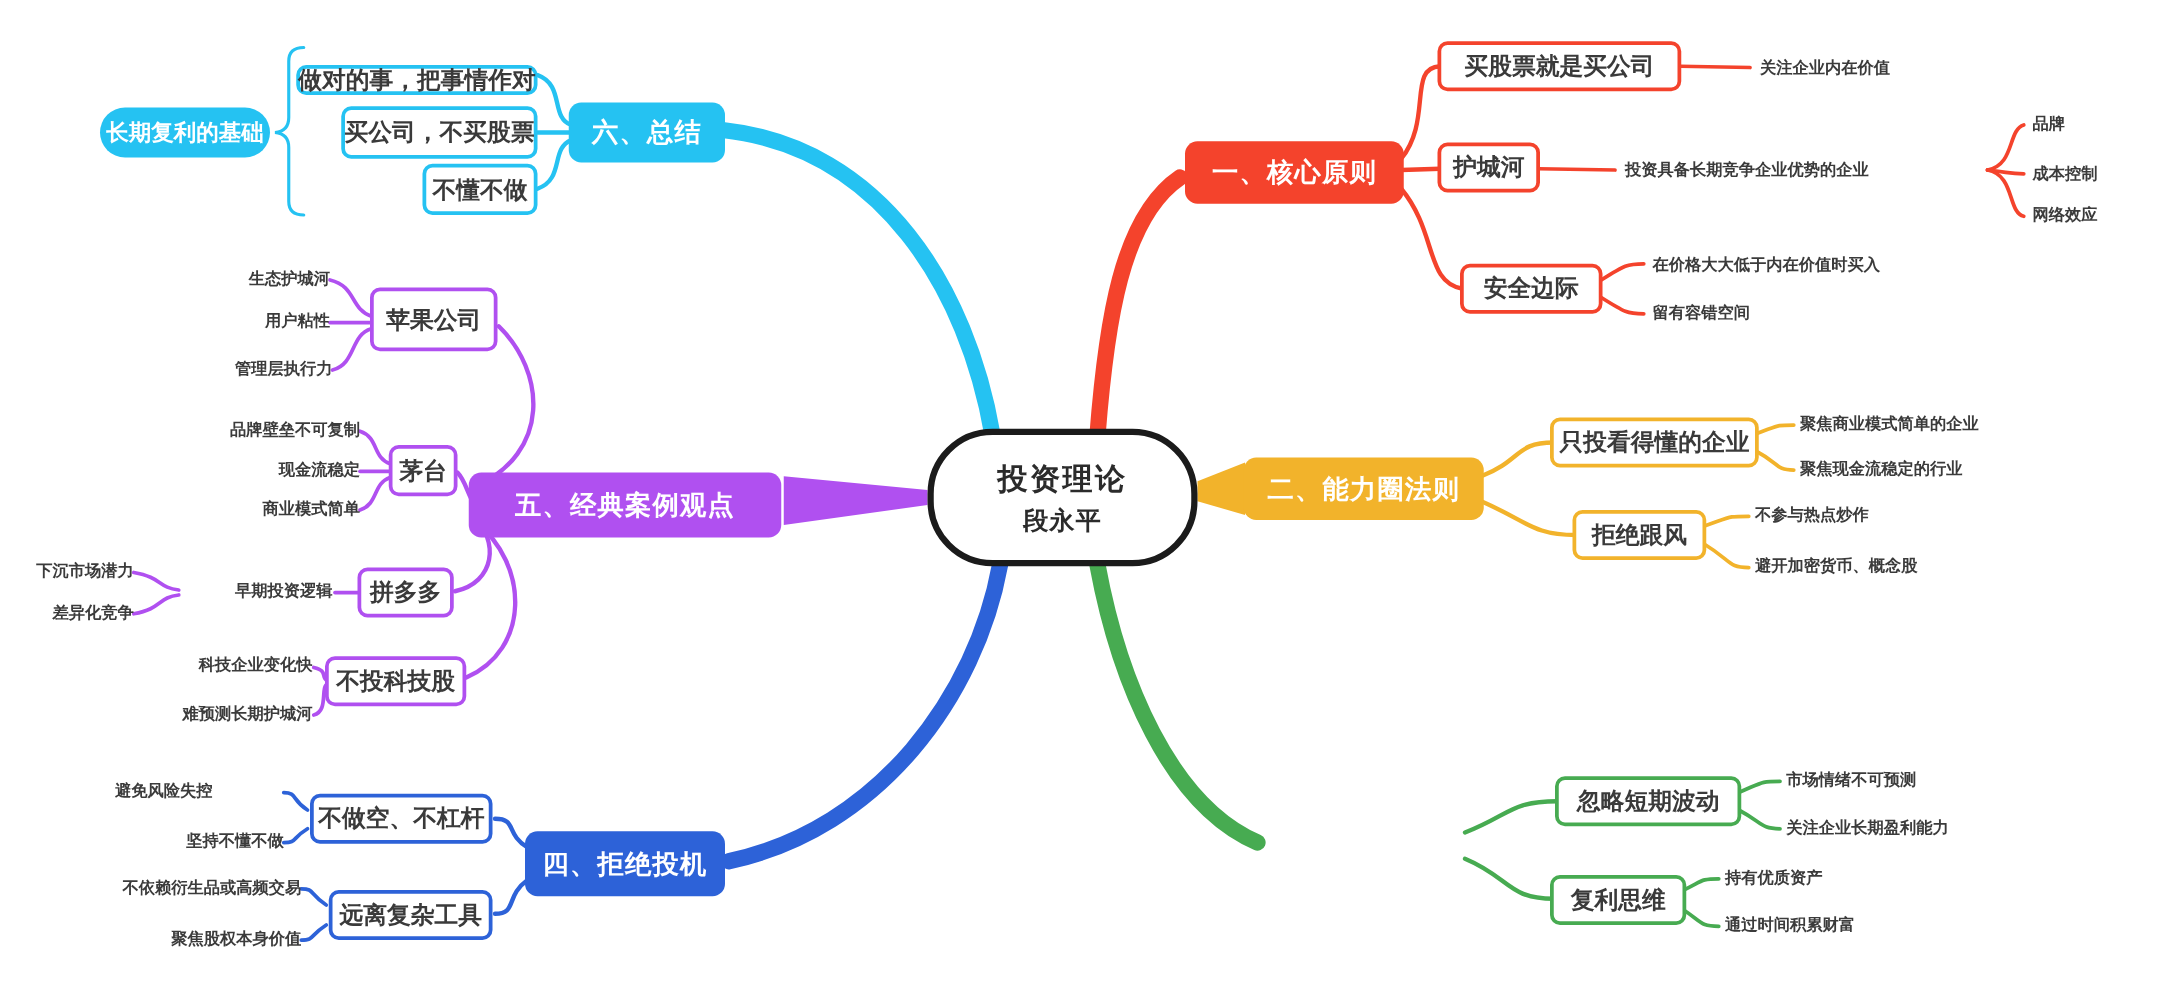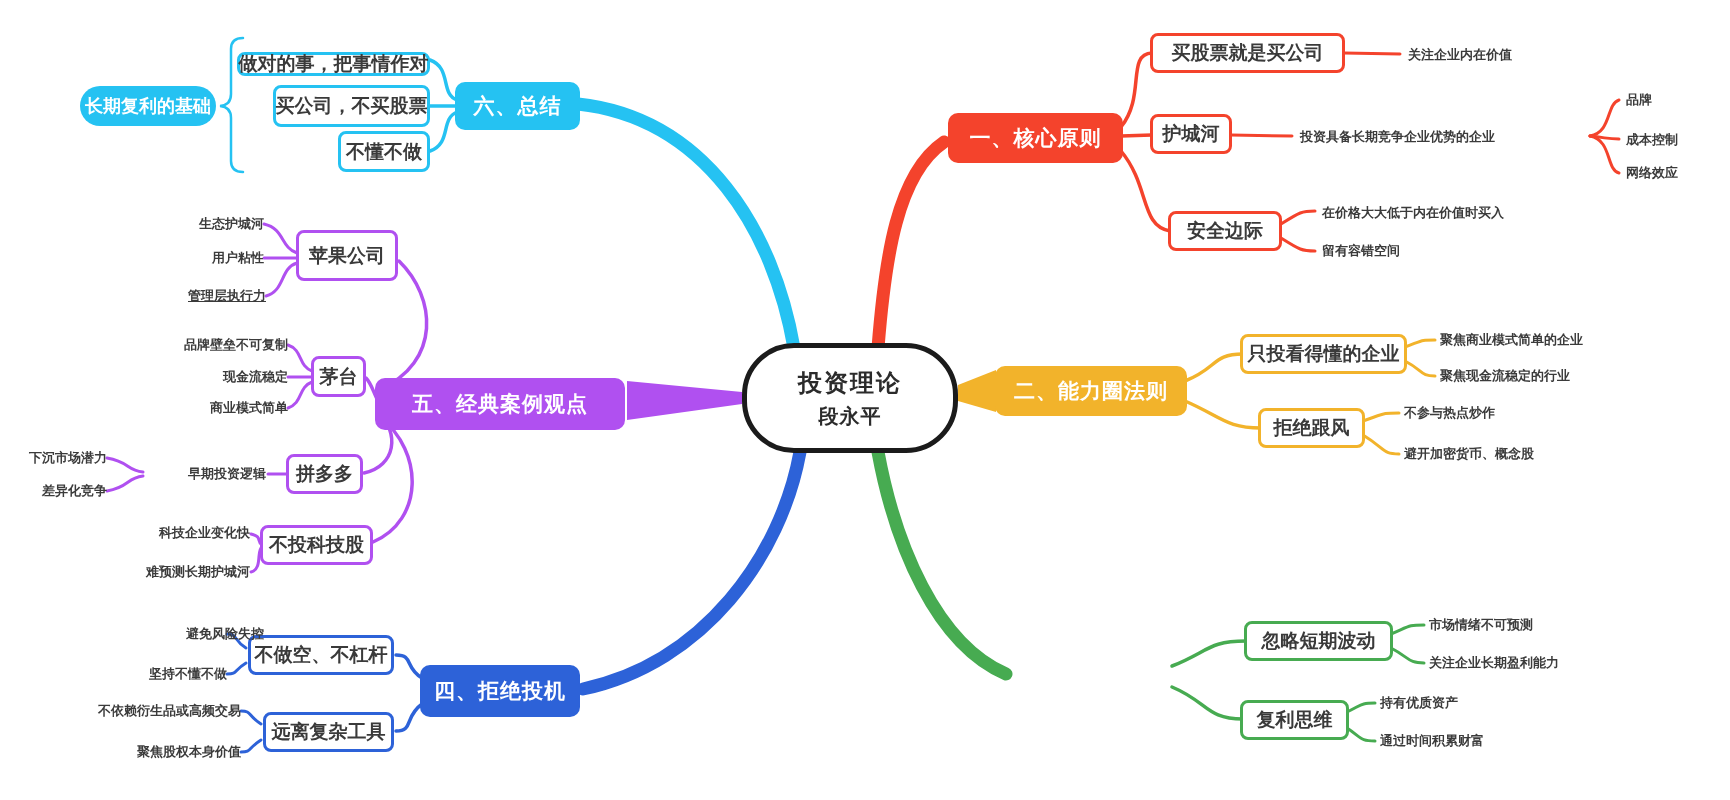--- a/index.html
+++ b/index.html
@@ -129,29 +129,29 @@
 
   <div class="node child-box" style="left: 1244px; top: 621px; width: 149px; height: 40px; border-color: rgb(71, 171, 81);">忽略短期波动</div>
   <div class="node child-box" style="left: 1240px; top: 700px; width: 109px; height: 40px; border-color: rgb(71, 171, 81);">复利思维</div>
   <div class="leaf" style="left:1429px;top:614px;">市场情绪不可预测</div>
   <div class="leaf" style="left:1429px;top:652px;">关注企业长期盈利能力</div>
   <div class="leaf" style="left:1380px;top:692px;">持有优质资产</div>
   <div class="leaf" style="left:1380px;top:730px;">通过时间积累财富</div>
 
   <div class="node child-box" style="left: 248px; top: 635px; width: 146px; height: 40px; border-color: rgb(45, 98, 216);">不做空、不杠杆</div>
   <div class="node child-box" style="left: 263px; top: 712px; width: 131px; height: 40px; border-color: rgb(45, 98, 216);">远离复杂工具</div>
-  <div class="leaf" style="right:1466px;top:623px;">避免风险失控</div>
+  <div class="leaf" style="right:1560px;top:623px;">避免风险失控</div>
   <div class="leaf" style="right:1503px;top:663px;">坚持不懂不做</div>
   <div class="leaf" style="right:1489px;top:700px;">不依赖衍生品或高频交易</div>
   <div class="leaf" style="right:1489px;top:741px;">聚焦股权本身价值</div>
 
   <div class="node child-box" style="left: 296px; top: 230px; width: 102px; height: 51px; border-color: rgb(176, 80, 240);">苹果公司</div>
   <div class="leaf" style="right:1466px;top:213px;">生态护城河</div>
   <div class="leaf" style="right:1466px;top:247px;">用户粘性</div>
-  <div class="leaf" style="right:1464px;top:285px;text-decoration:underline;">管理层执行力</div>
+  <div class="leaf" style="right:1464px;top:285px;">管理层执行力</div>
   <div class="node child-box" style="left: 311px; top: 356px; width: 55px; height: 41px; border-color: rgb(176, 80, 240);">茅台</div>
   <div class="leaf" style="right:1442px;top:334px;">品牌壁垒不可复制</div>
   <div class="leaf" style="right:1442px;top:366px;">现金流稳定</div>
   <div class="leaf" style="right:1442px;top:397px;">商业模式简单</div>
   <div class="node child-box" style="left: 286px; top: 454px; width: 77px; height: 40px; border-color: rgb(176, 80, 240);">拼多多</div>
   <div class="leaf" style="right:1464px;top:463px;">早期投资逻辑</div>
   <div class="leaf" style="right:1623px;top:447px;">下沉市场潜力</div>
   <div class="leaf" style="right:1623px;top:480px;">差异化竞争</div>
   <div class="node child-box" style="left: 260px; top: 525px; width: 113px; height: 40px; border-color: rgb(176, 80, 240);">不投科技股</div>
   <div class="leaf" style="right:1480px;top:522px;">科技企业变化快</div>

